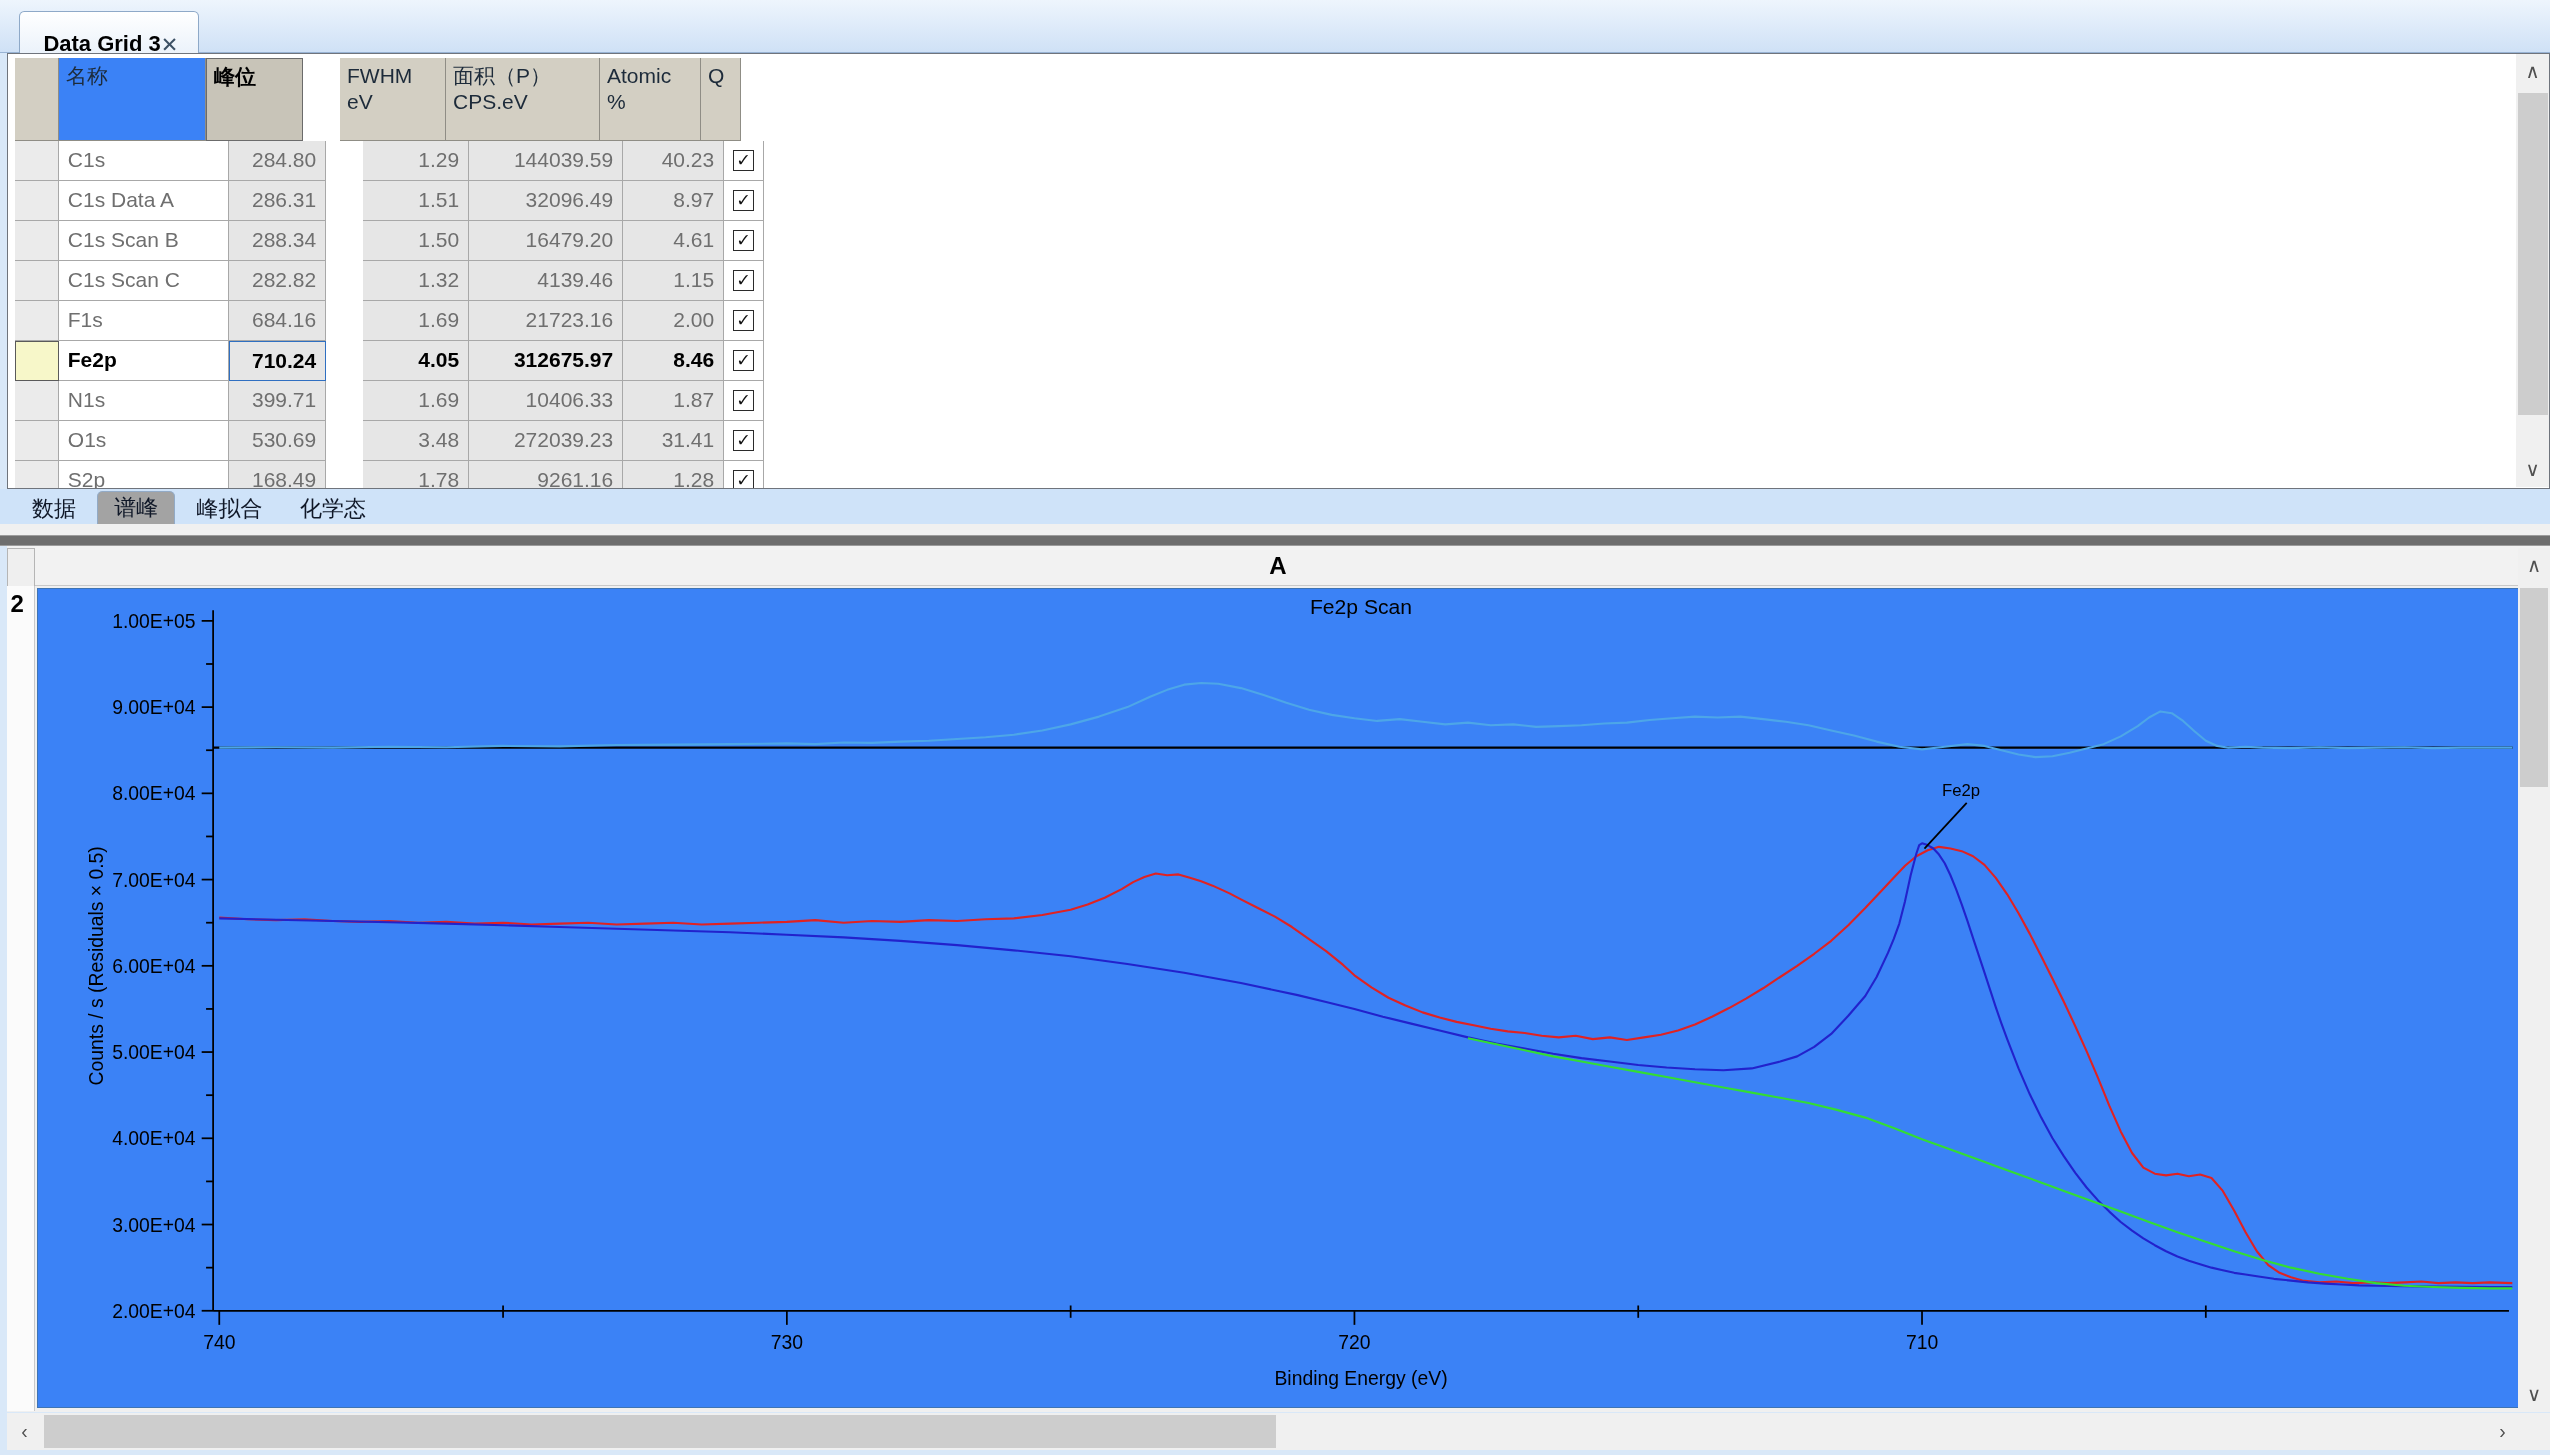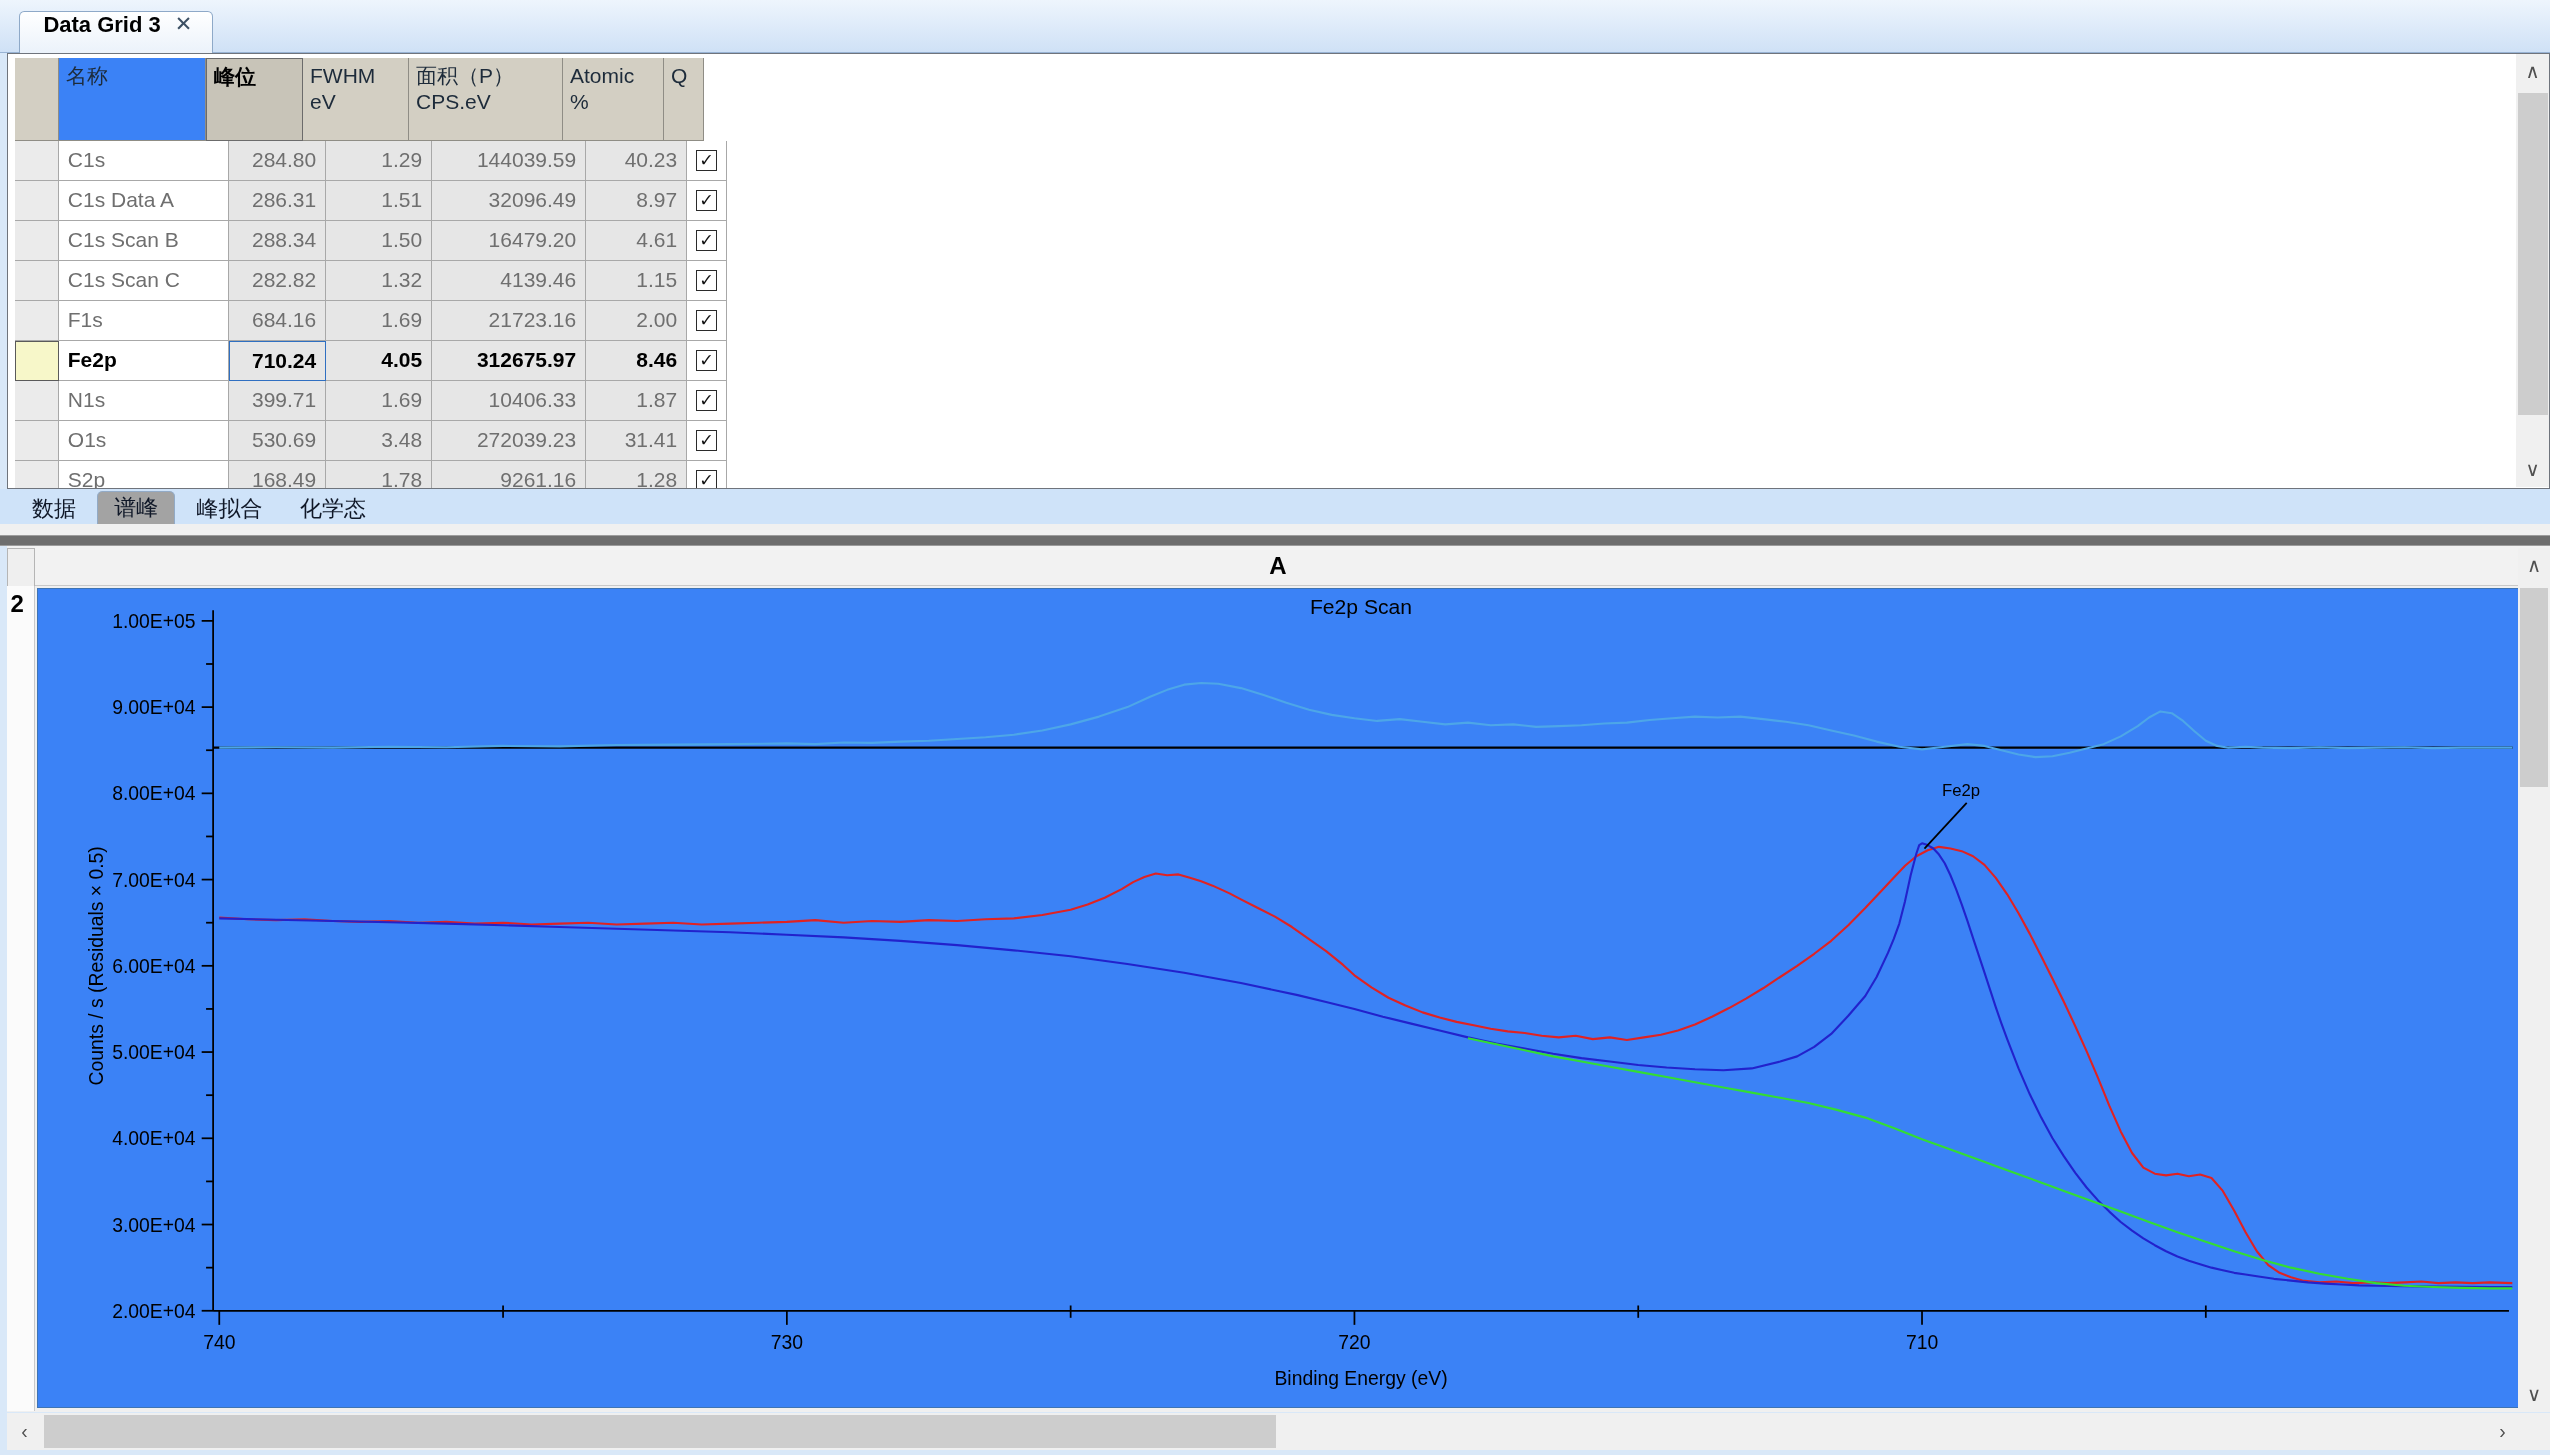--- a/index.html
+++ b/index.html
@@ -4,40 +4,40 @@
 <style>
   * { margin:0; padding:0; box-sizing:border-box; }
   html,body { width:2550px; height:1456px; overflow:hidden;
     font-family:"Liberation Sans", sans-serif; background:#d9e8f8; }
 
   
   .doc-tabbar { position:absolute; left:0; top:0; width:2550px; height:53px;
     background:linear-gradient(#eef5fd,#cfe1f6); border-bottom:0.9px solid #98b3d4; }
   .doc-tab { position:absolute; left:19.4px; top:10.6px; height:46px; padding:0 19.4px 0 23px;
     background:linear-gradient(#ffffff,#e9f1fa); border:0.9px solid #8ea9c8; border-bottom:none;
-    border-radius:5.3px 5.3px 0 0; display:flex; align-items:flex-start; gap:14px; }
+    border-radius:5.3px 5.3px 0 0; display:flex; align-items:flex-end; }
   .doc-tab-label { font-size:22px; font-weight:bold; color:#000; }
   .doc-tab-close { font-size:21px; color:#3c5064; cursor:default; }
 
   
   .table-panel { position:absolute; left:7px; top:53px; width:2543px; height:436px;
     background:#ffffff; border:1.8px solid #6f747c; overflow:hidden; }
   .grid { position:absolute; left:7px; top:3.5px; }
   .grid-row { display:flex; }
   .cell { border-right:0.9px solid #a8a8a8; border-bottom:0.9px solid #a8a8a8;
     font-size:21px; display:flex; align-items:center; overflow:hidden; }
   .hdr .cell { background:#d3cfc3; border-right:0.9px solid #8f8d85; border-bottom:0.9px solid #8f8d85;
     color:#1d2b3a; align-items:flex-start; padding:5.3px 7px; line-height:1.25;
     flex-direction:column; justify-content:flex-start; }
   .hdr { height:83px; }
   .hdr .cell.pressed { background:#c8c4b8; border:1.8px solid #6b6b6b; font-weight:bold; color:#000;gap:48px; }
   .c-rowhdr { width:44px; background:#ebebeb; }
   .c-name  { width:170px; background:#fff; color:#6f6f6f; padding:0 8.8px; }
   .c-num   { background:#e6e6e6; color:#6f6f6f; justify-content:flex-end; padding:0 8.8px; }
-  .c-be    { width:97px; } .c-fwhm { width:106px; } .c-area { width:154px; } .c-atomic { width:101px; }
+  .c-be    { width:97px; } .c-fwhm { width:106px;margin-left:37px; } .c-area { width:154px; } .c-atomic { width:101px; }
   .c-q     { width:40px; background:#fff; justify-content:center; }
   .data-row { height:40px; }
   .data-row.selected .c-name, .data-row.selected .c-num { color:#000; font-weight:bold; }
   .data-row.selected .c-rowhdr { background:#f7f7c9; border:1.8px solid #5a5a5a; }
   .cell.cell-selected { border:1.8px solid #2f6fc1 !important; background:#e6e6e6; }
   .checkbox { width:21px; height:21px; border:1.8px solid #2b2b2b; background:#fff;
     display:flex; align-items:center; justify-content:center; font-size:17.6px; color:#111; }
 
   
   .sb { position:absolute; background:#f0f0f0; }

